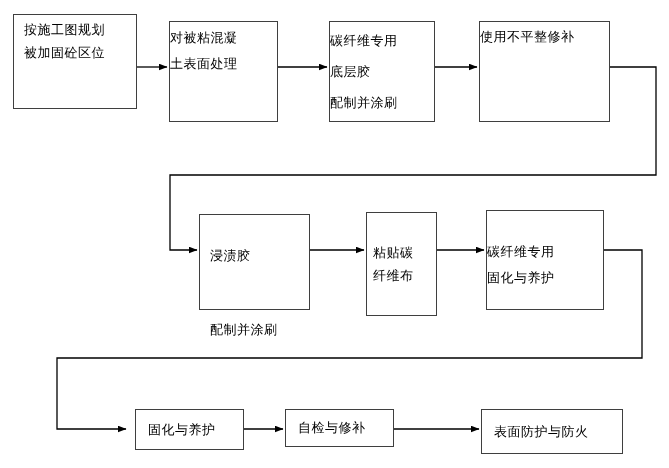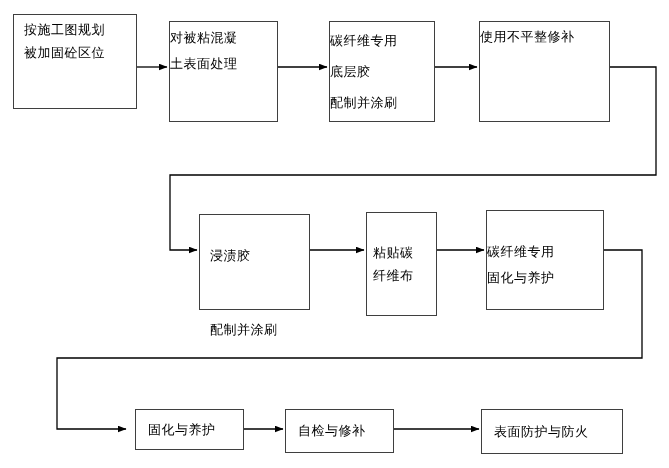--- a/index.html
+++ b/index.html
@@ -114,21 +114,21 @@
 
   <div class="node va-mid pad-l-8" style="left:486px; top:210px; width:118px; height:100px;">
     <span class="line">碳纤维专用</span>
     <span class="line">固化与养护</span>
   </div>
 
   <div class="node va-center pad-l-12" style="left:128px; top:409px; width:109px; height:41px;margin-left:7px;">
     <span class="line">固化与养护</span>
   </div>
 
-  <div class="node va-center pad-l-12" style="left:285px; top:409px; width:109px; height:44px;">
+  <div class="node va-center pad-l-12" style="left:285px; top:409px; width:109px; height:38px;">
     <span class="line">自检与修补</span>
   </div>
 
   <div class="node va-center pad-l-12" style="left:481px; top:409px; width:142px; height:45px;">
     <span class="line">表面防护与防火</span>
   </div>
 
 </div>
 
 </body></html>

